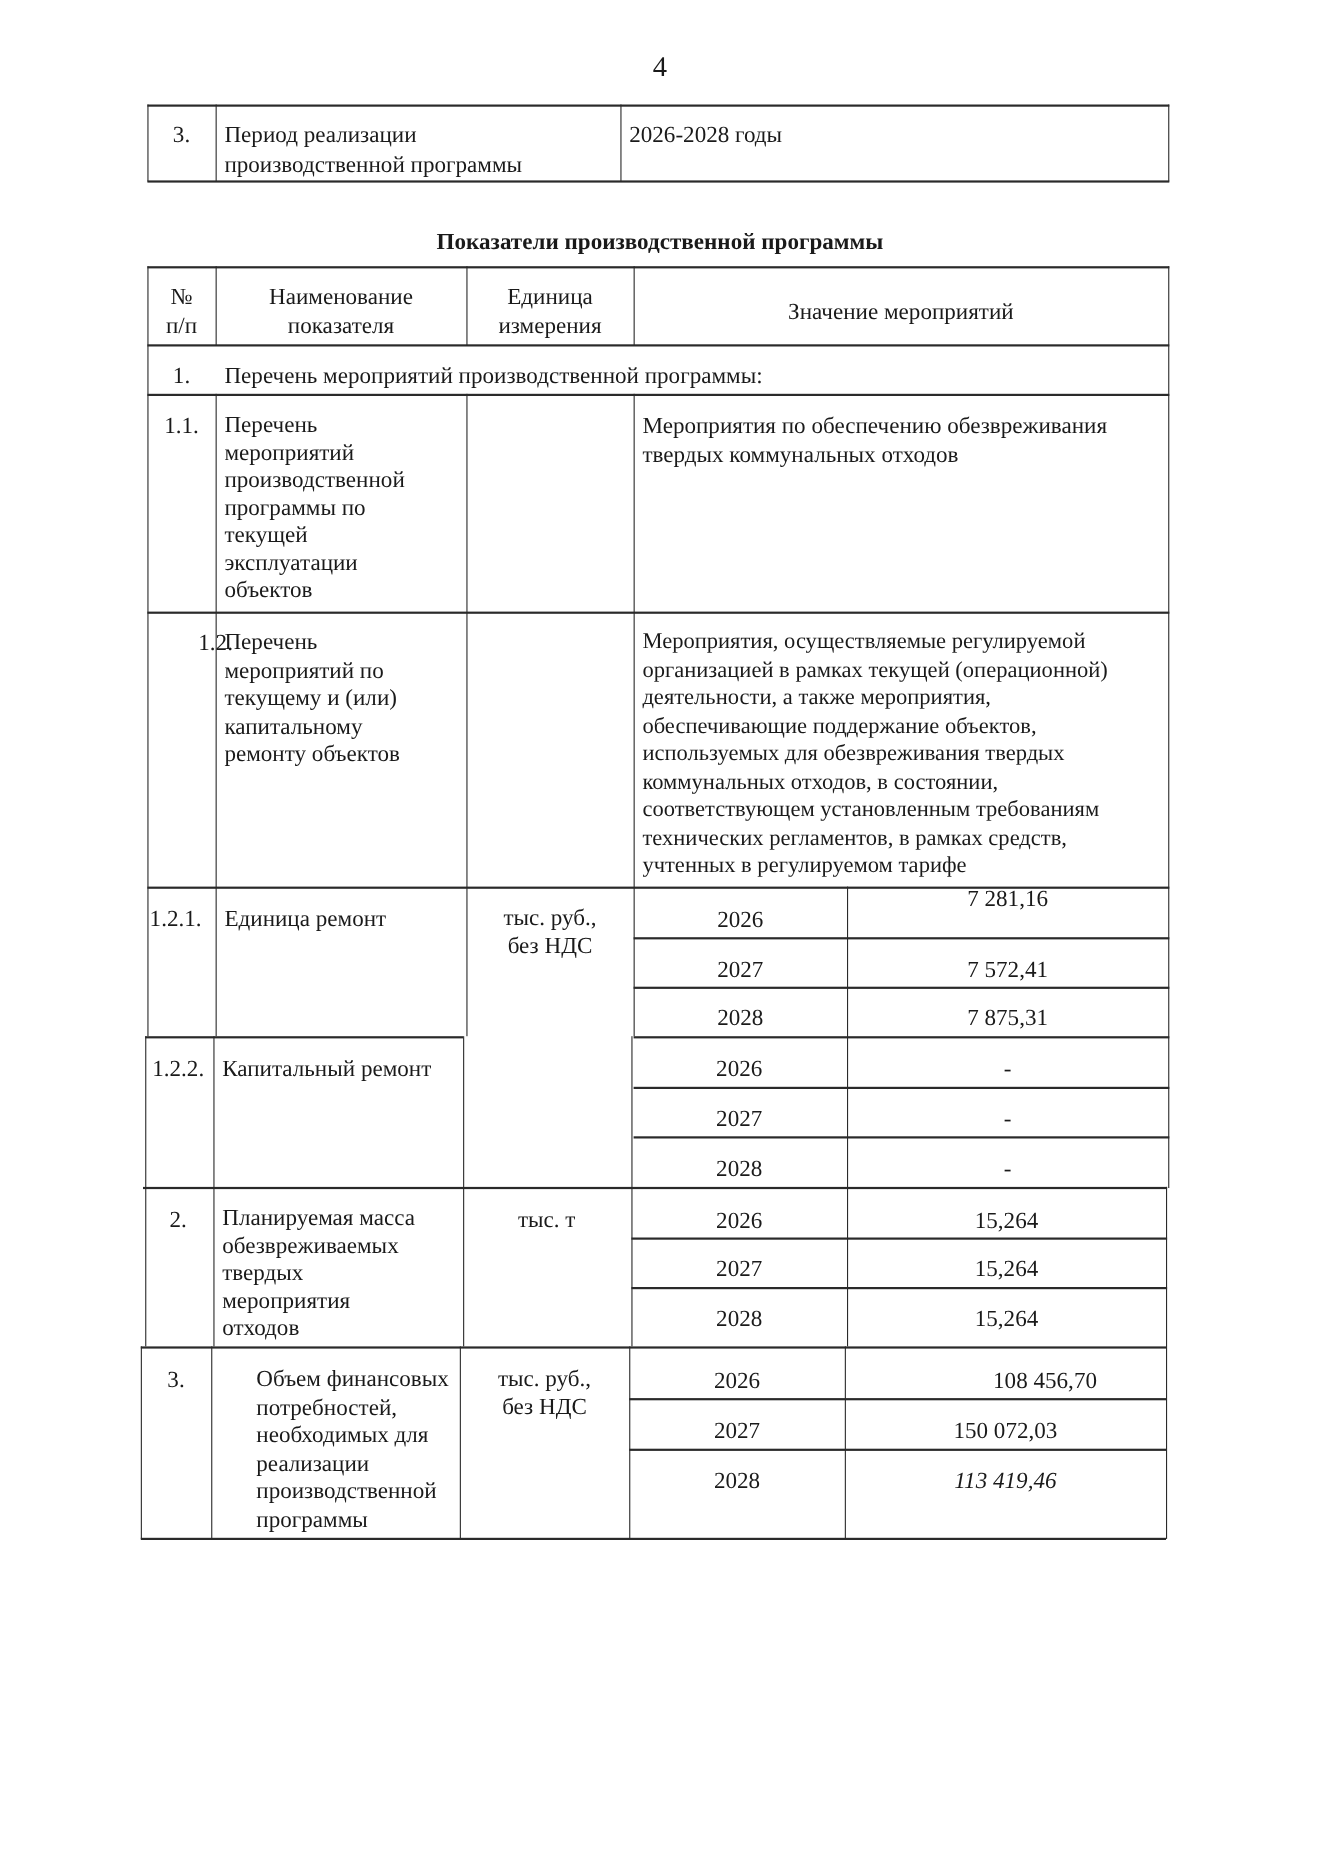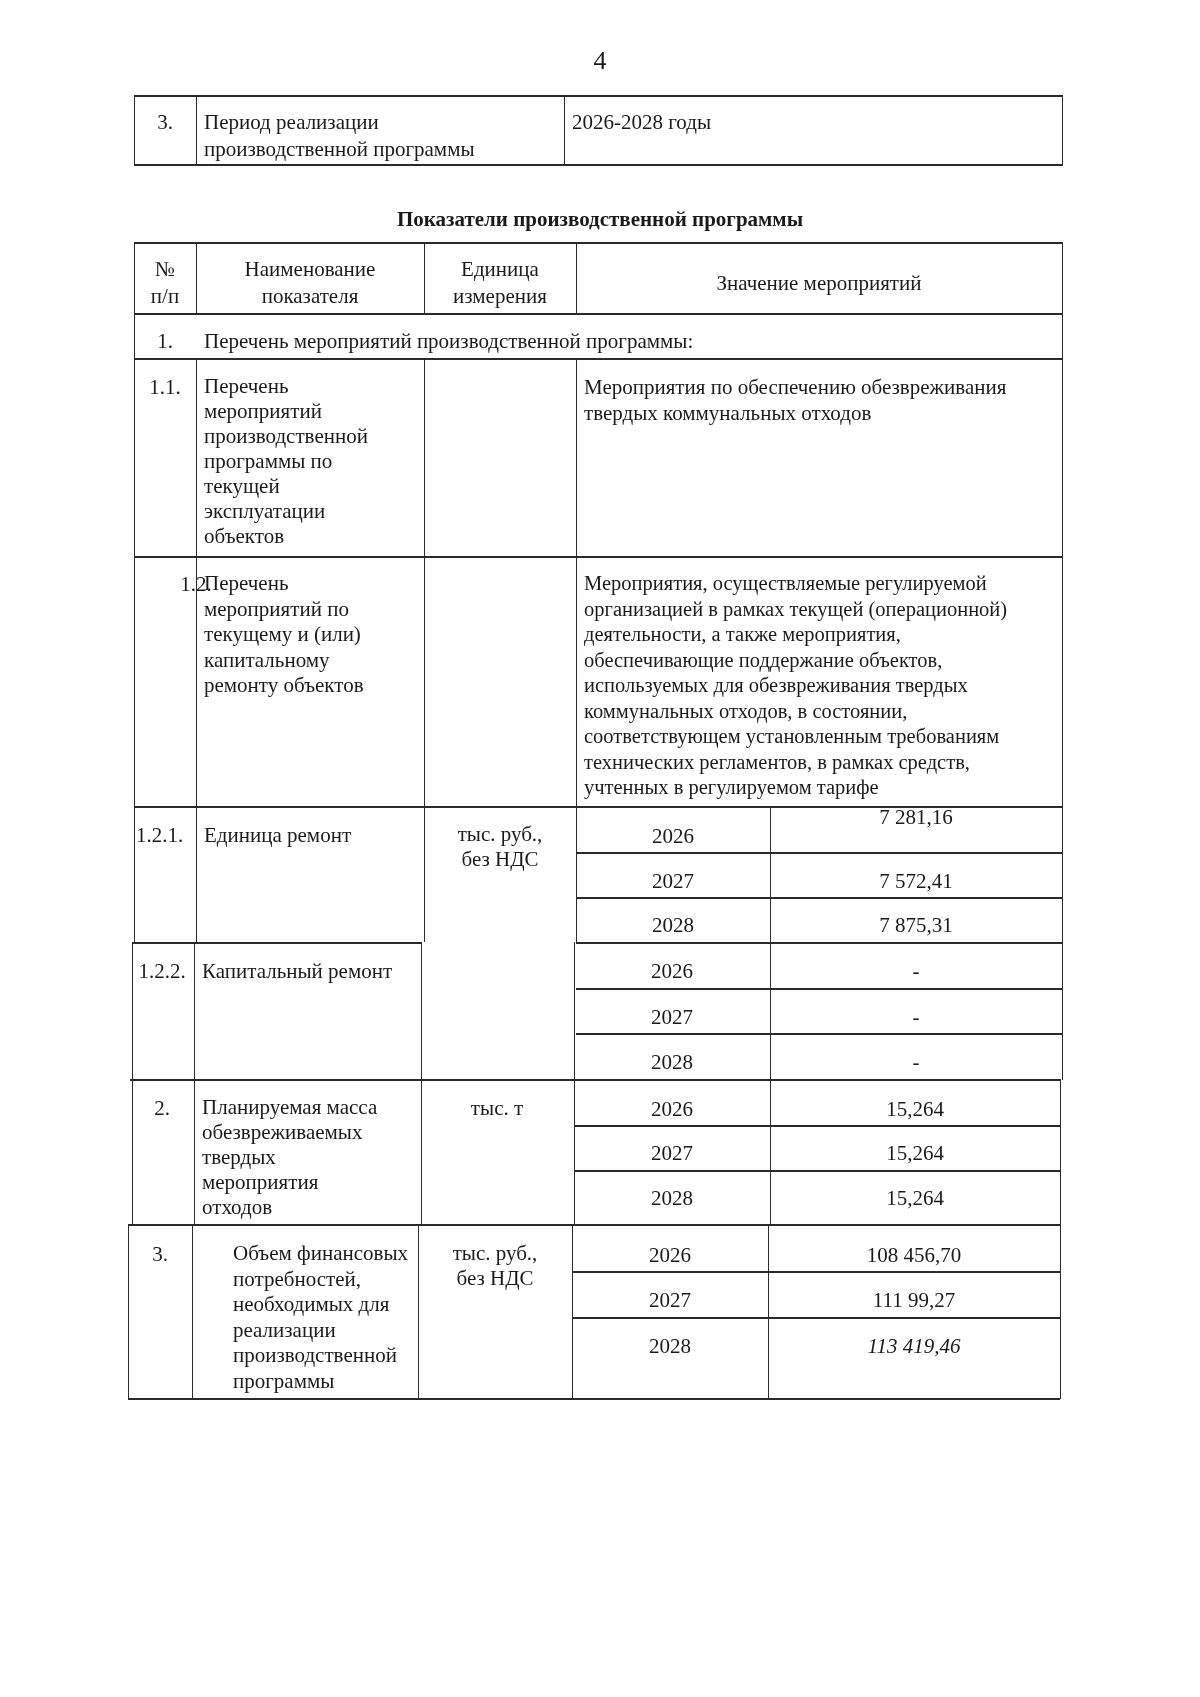--- a/index.html
+++ b/index.html
@@ -153,18 +153,18 @@
   <div class="cell center" style="left:128px; top:1235px; width:64px;">3.</div>
   <div class="cell pre" style="left:192px; top:1235px; width:226px; line-height:25.5px;margin-left:33px;">Объем финансовых
 потребностей,
 необходимых для
 реализации
 производственной
 программы</div>
   <div class="cell center pre" style="left:418px; top:1235px; width:154px; line-height:25px;">тыс. руб.,
 без НДС</div>
   <div class="cell center" style="left:572px; top:1236px; width:196px;">2026</div>
-  <div class="cell center" style="left:768px; top:1236px; width:292px;">108 456,70</div>
+  <div class="cell center" style="left:804px; top:1236px; width:292px;">108 456,70</div>
   <div class="cell center" style="left:572px; top:1281px; width:196px;">2027</div>
-  <div class="cell center" style="left:768px; top:1281px; width:292px;">111 99,27</div>
+  <div class="cell center" style="left:768px; top:1281px; width:292px;">150 072,03</div>
   <div class="cell center" style="left:572px; top:1327px; width:196px;">2028</div>
   <div class="cell center" style="left:768px; top:1327px; width:292px;font-style:italic;">113 419,46</div>
 </div>
 
 </body></html>

